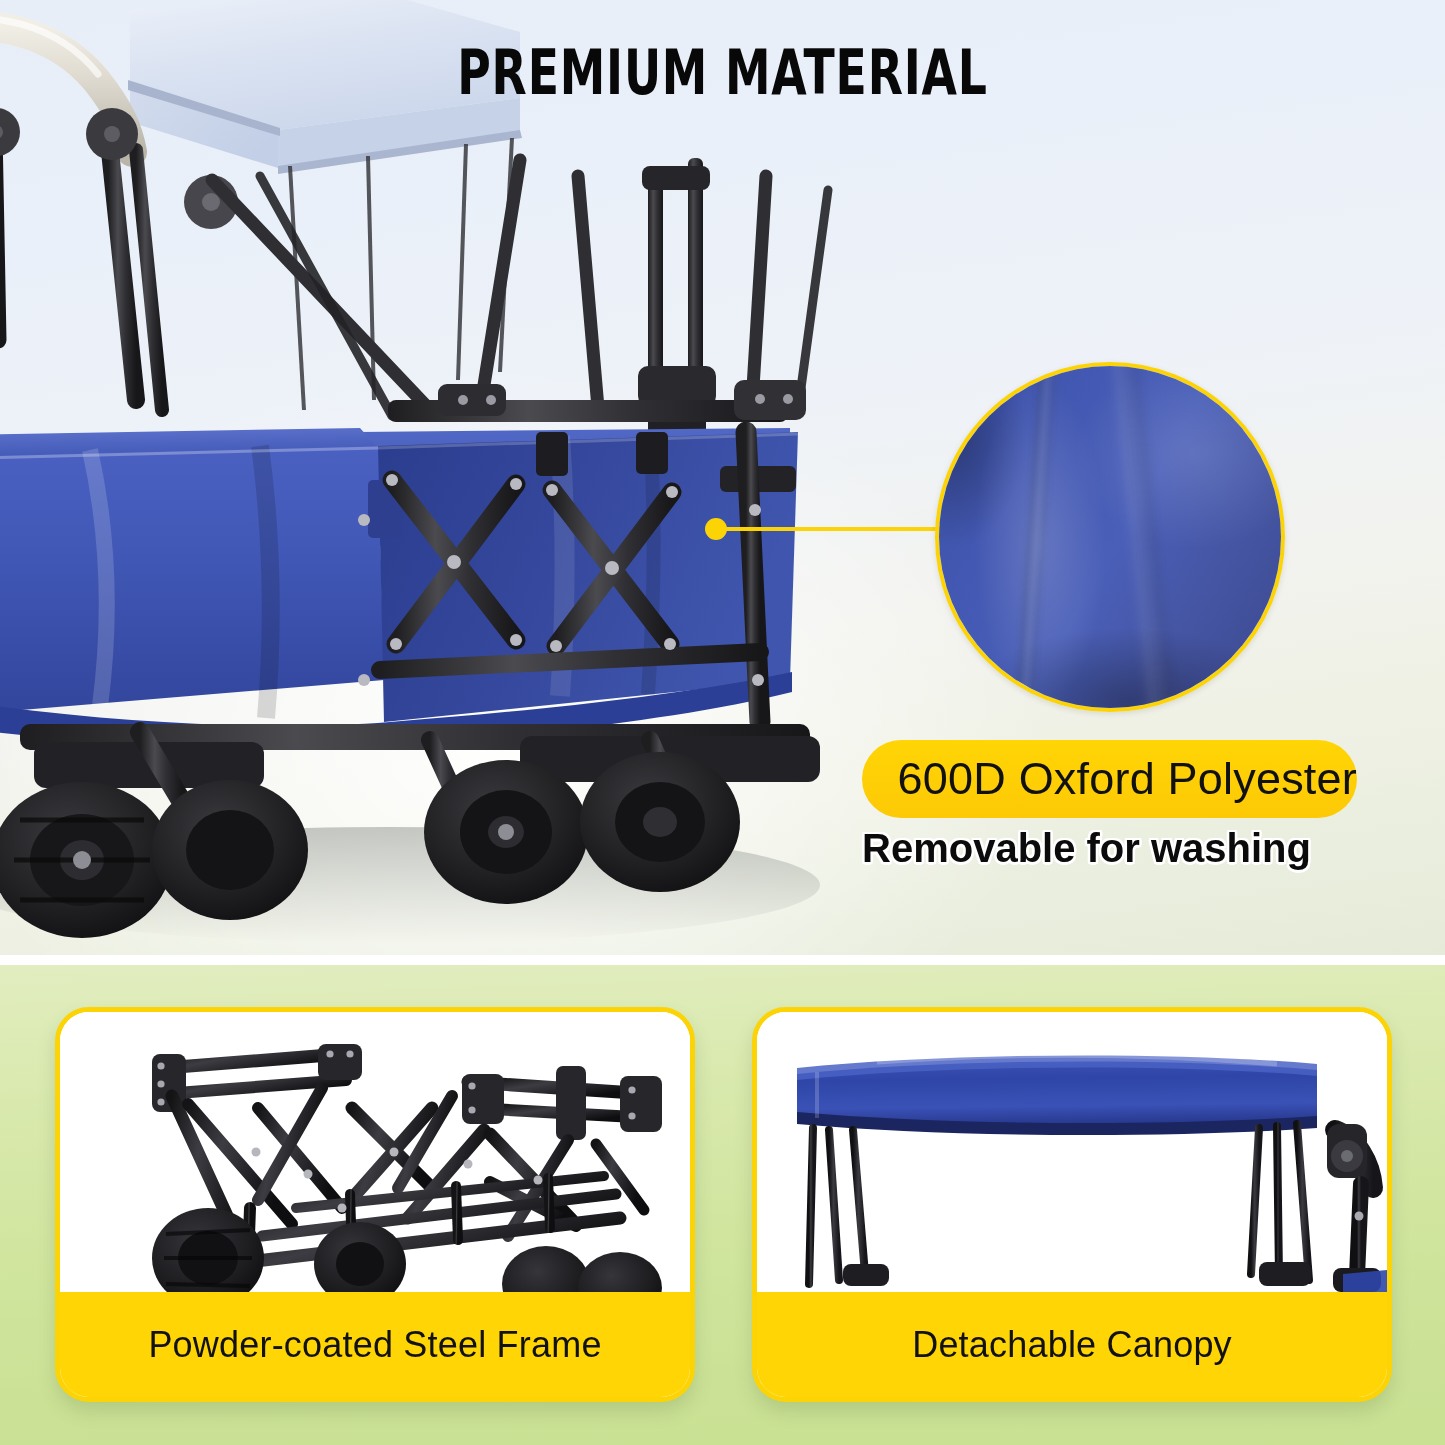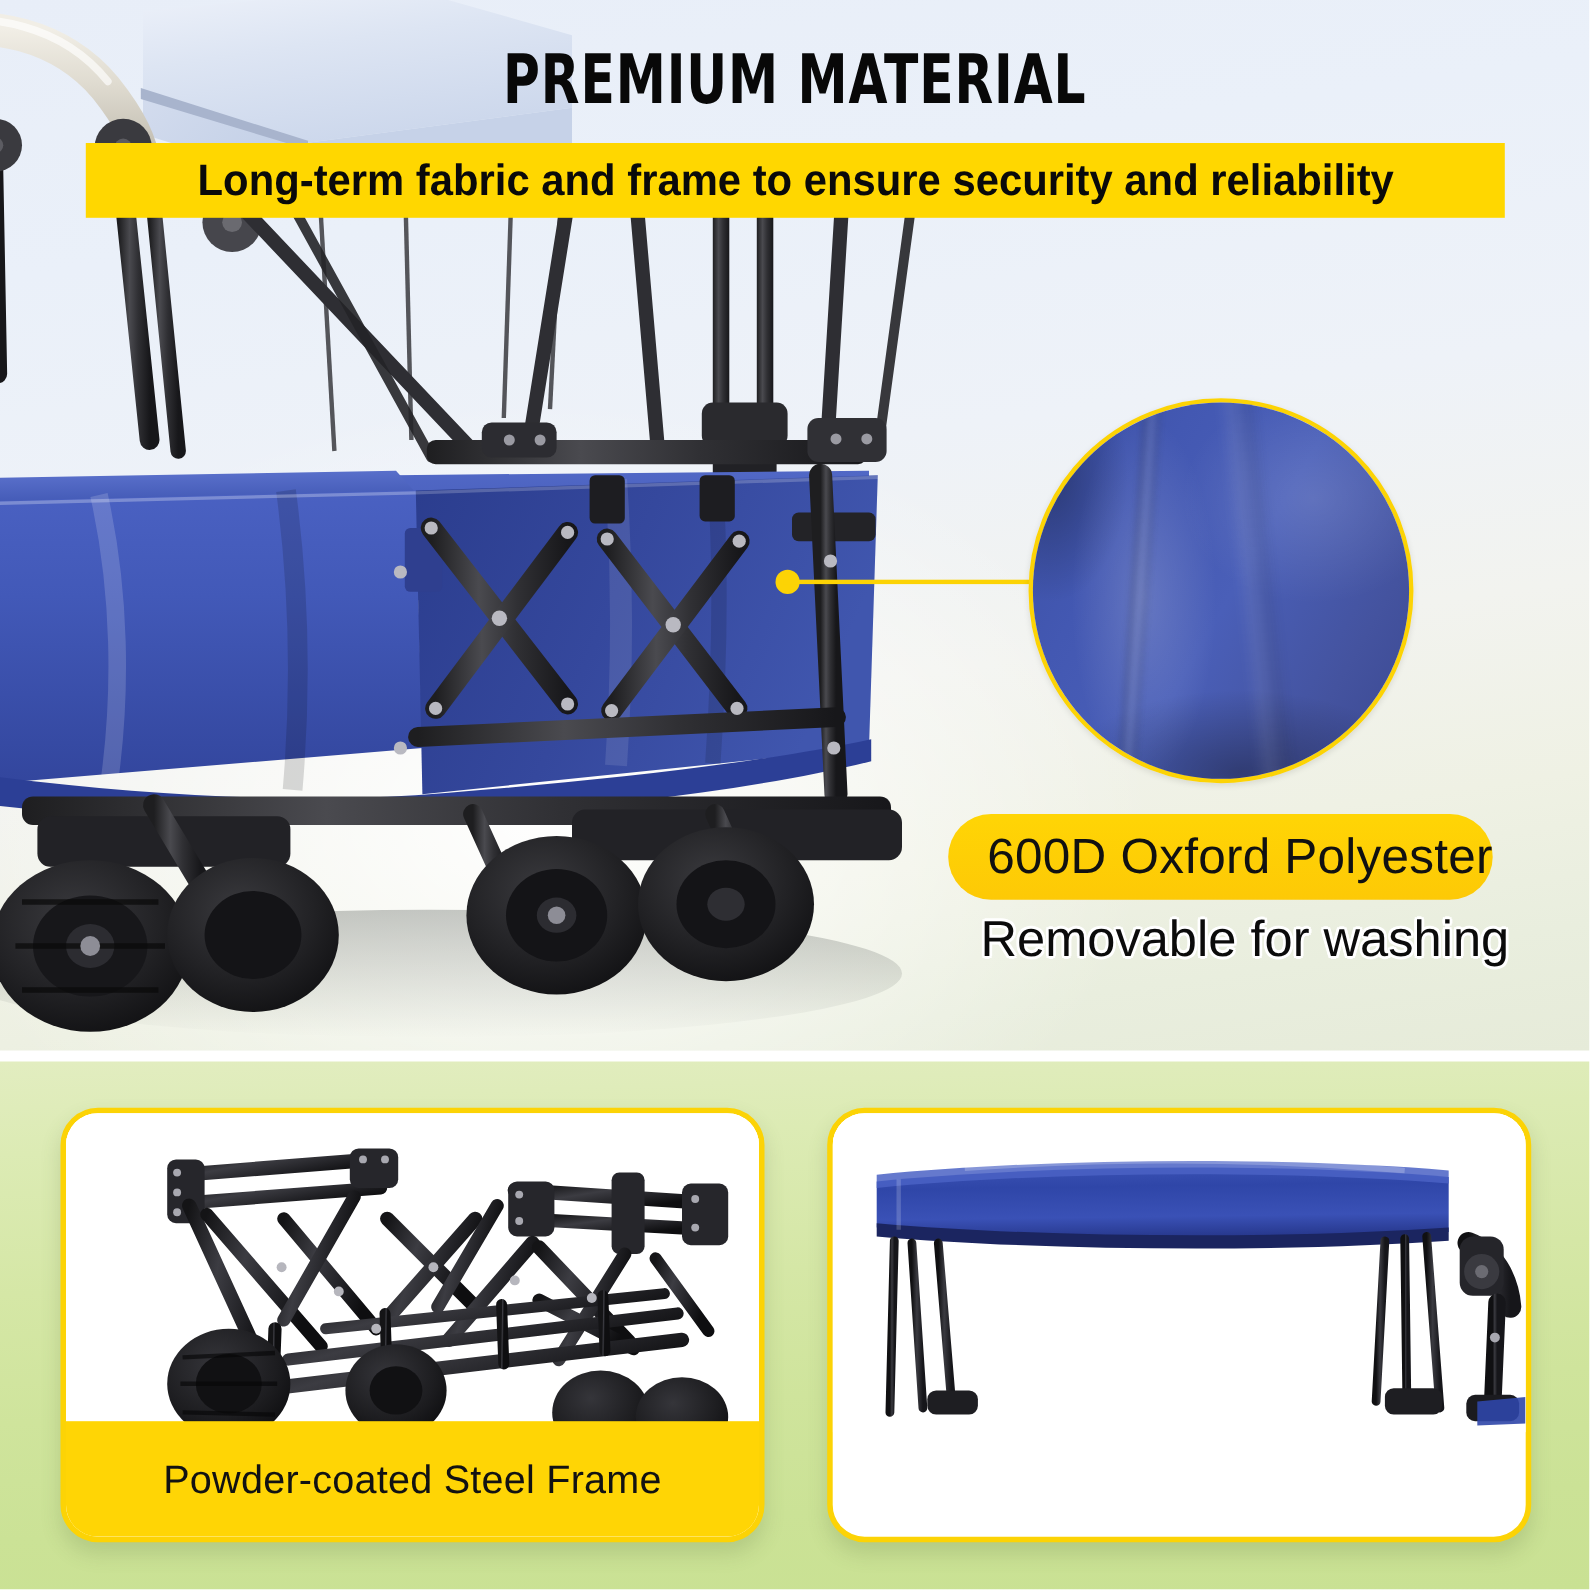--- a/index.html
+++ b/index.html
@@ -105,22 +105,22 @@
     background:linear-gradient(180deg,#ffd505 0%,#fdc906 100%);
     border-radius:40px; z-index:6;
     display:flex; align-items:center; justify-content:flex-end;
   }
   #fabric-pill .txt{
     font-size:45px; color:#111; letter-spacing:.2px; white-space:nowrap;
   }
 
   #washing-note{
     position:absolute; left:862px; top:826px; width:510px;
-    text-align:right; z-index:6;
-    font-weight:normal; font-size:46px; color:#0b0b0b;
+    text-align:left; z-index:6;
+    font-weight:bold; font-size:40px; color:#0b0b0b;
     white-space:nowrap;
     text-shadow:
       -2px -2px 0 #fff, 2px -2px 0 #fff, -2px 2px 0 #fff, 2px 2px 0 #fff,
       0 -2.5px 0 #fff, 0 2.5px 0 #fff, -2.5px 0 0 #fff, 2.5px 0 0 #fff;
   }
 
   
   #bottom-panel{
     position:absolute; left:0; top:965px; width:1445px; height:480px;
     background:linear-gradient(178deg,
@@ -359,23 +359,20 @@
         <ellipse cx="700" cy="842" rx="17" ry="15" fill="#2e2e33"></ellipse>
 
         <circle cx="122" cy="880" r="9" fill="#8d8d96"></circle>
         <circle cx="546" cy="852" r="8" fill="#8d8d96"></circle>
       </g>
     </svg>
   </div>
 
   <h1 id="premium-title">PREMIUM MATERIAL</h1>
 
-  <div id="subtitle-banner">
-    <span class="txt">Long-term fabric and frame to ensure security and reliability</span>
-  </div>
 
   <div id="pointer-dot"></div>
   <div id="pointer-line"></div>
 
   <div id="fabric-circle">
     <div class="swatch"></div>
     <div class="fold-a"></div>
     <div class="fold-b"></div>
   </div>
 
@@ -538,14 +535,17 @@
           <rect x="570" y="112" width="40" height="54" rx="12" fill="#25252a"></rect>
           <circle cx="590" cy="144" r="16" fill="#3a3a40"></circle>
           <circle cx="590" cy="144" r="6" fill="#6b6b72"></circle>
           <path d="M604,172 L600,264" stroke="url(#cPole)" stroke-width="16" fill="none" stroke-linecap="round"></path>
           <circle cx="602" cy="204" r="4.5" fill="#a8a8b0"></circle>
           <rect x="576" y="256" width="48" height="24" rx="8" fill="#1b1b1f"></rect>
           <path d="M586,262 L630,258 L630,282 L586,284 Z" fill="#2f46a8" opacity=".9"></path>
         </g>
       </svg>
     </div>
+    <div class="card-label">
+      <span class="txt">Detachable Canopy</span>
+    </div>
   </div>
 </div>
 
 </body></html>

